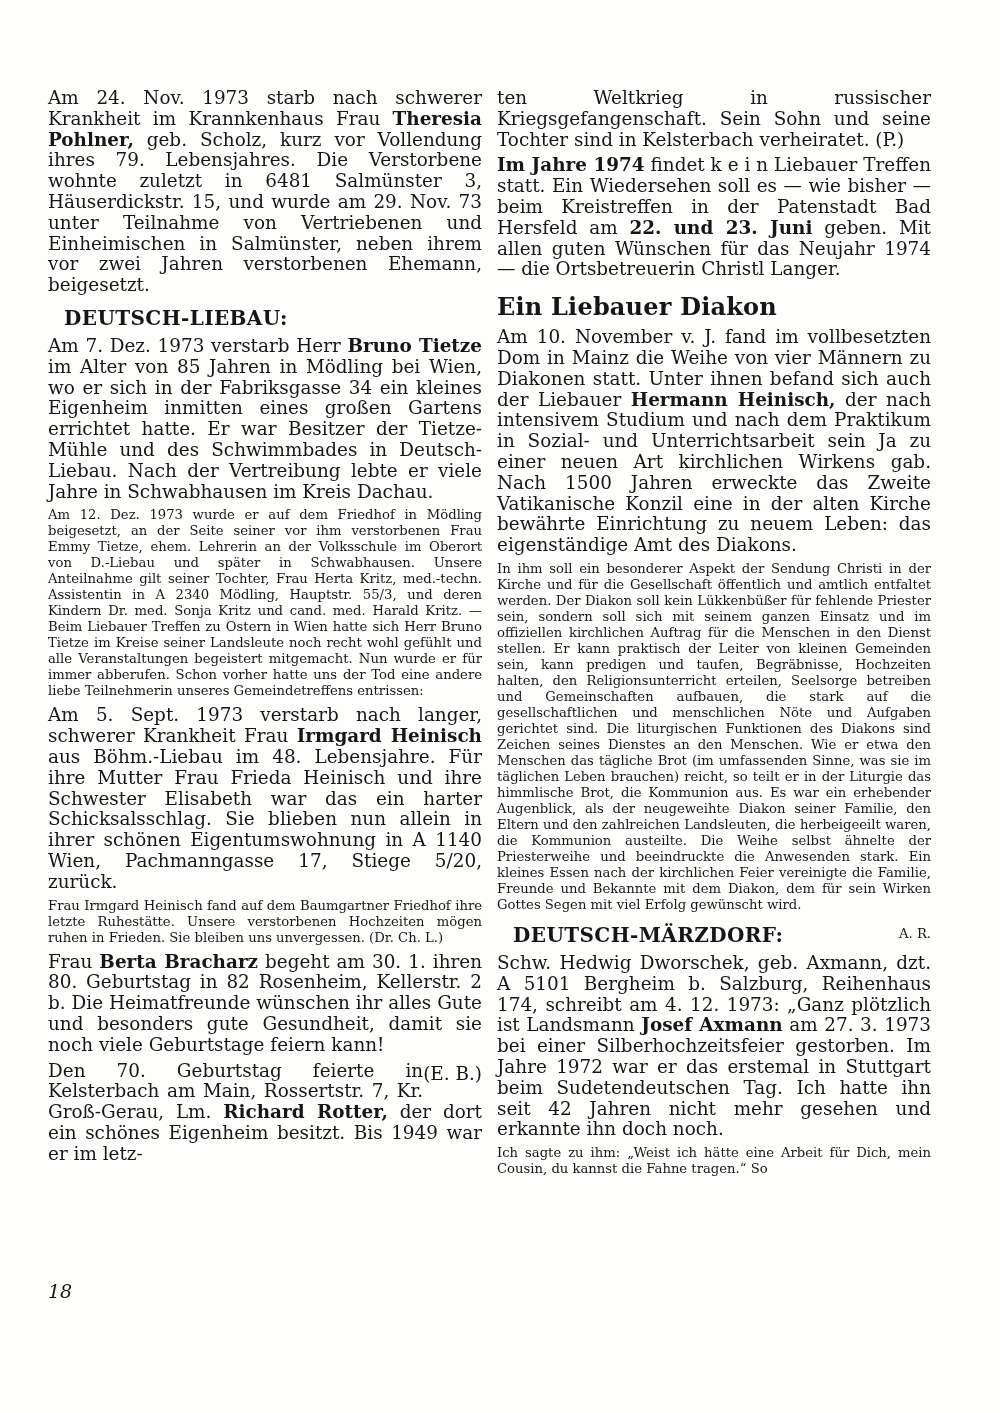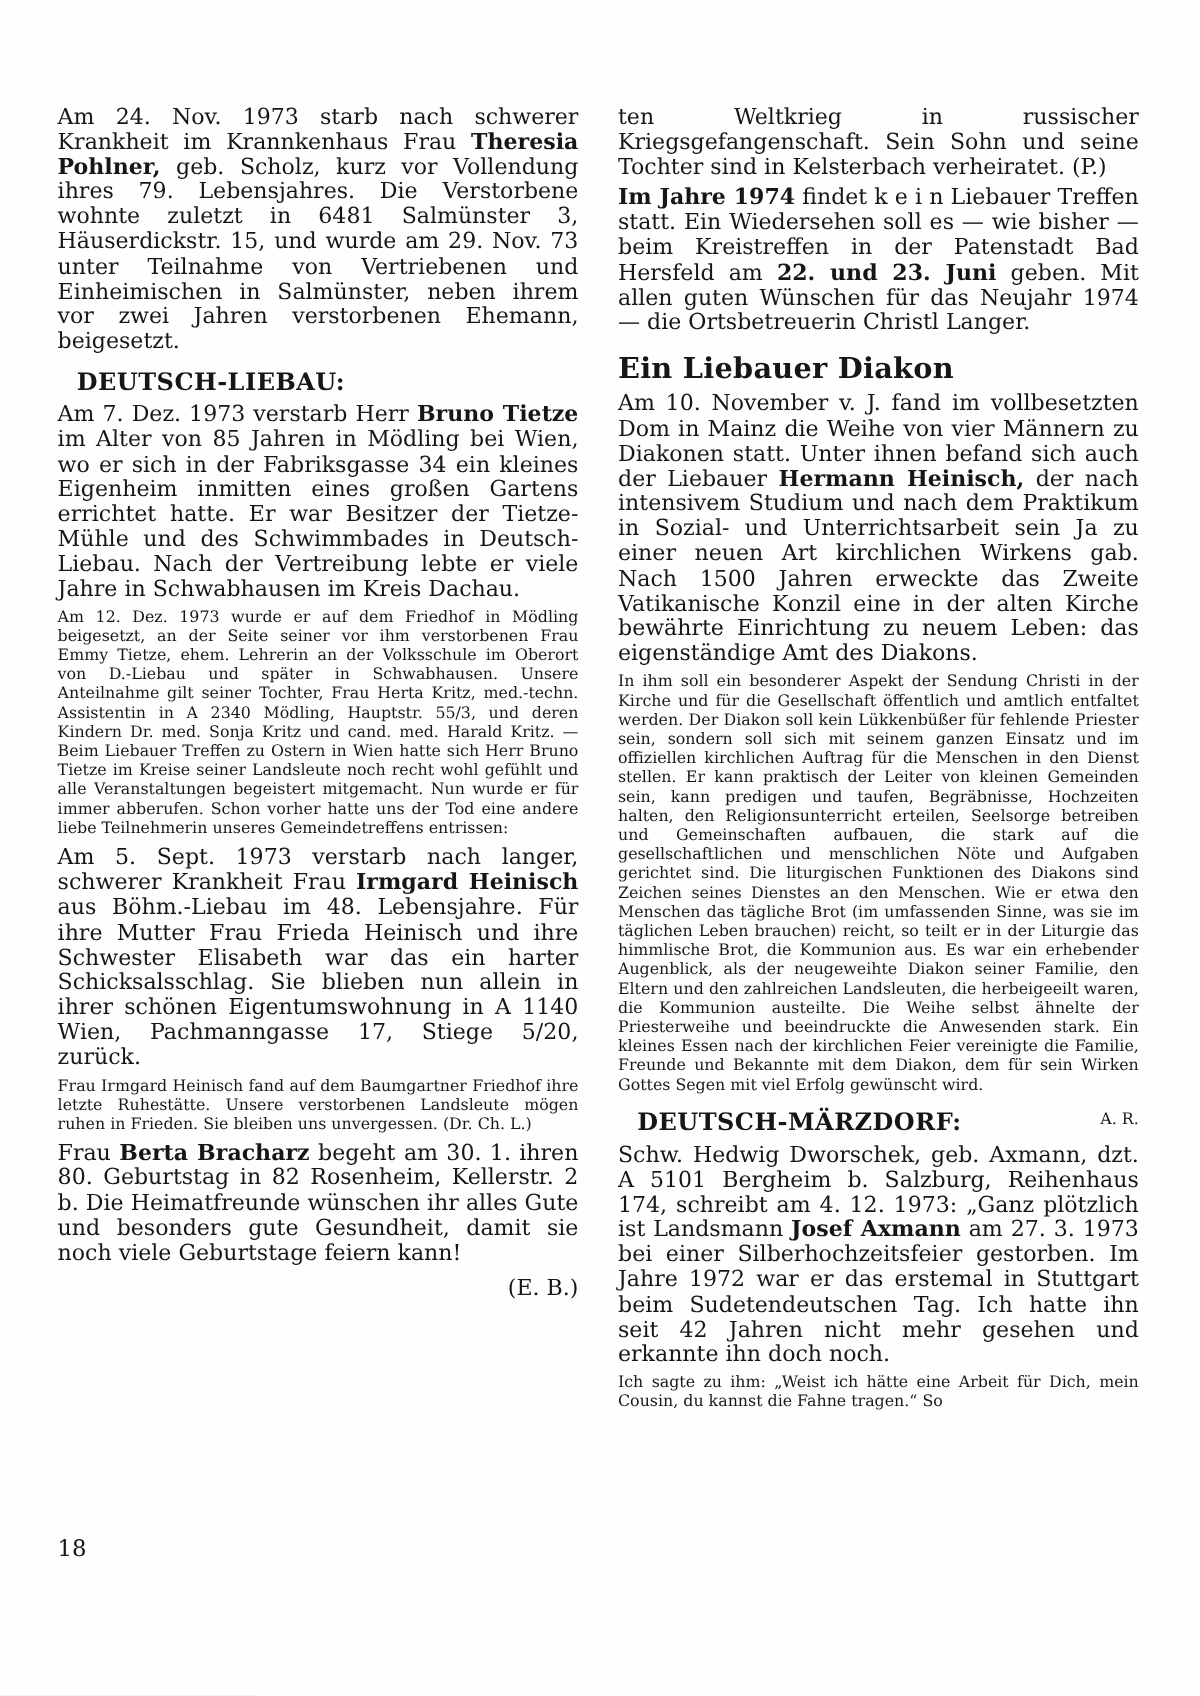--- a/index.html
+++ b/index.html
@@ -7,21 +7,21 @@
     position:relative;
     width:1000px;height:1413px;
     margin:0 auto;
     background:#fefefd;
     color:#161616;
     font-family:"DejaVu Serif","Liberation Serif",serif;
     overflow:hidden;
   }
   .col{position:absolute;top:88px;width:434px;}
   #col-left{left:48px;}
-  #col-right{left:515px;}
+  #col-right{left:497px;}
   .para{
     margin:0 0 5px 0;
     text-align:justify;
     font-size:18.4px;
     line-height:20.8px;
   }
   .para.small{
     font-size:13.2px;
     line-height:16px;
     margin:0 0 6px 0;
@@ -36,34 +36,36 @@
   .heading.sub{
     font-size:24px;
     letter-spacing:0.2px;
     margin:12px 0 6px 0;
   }
   .sig{float:right;margin-top:29px;}
   .page-number{
     position:absolute;
     left:48px;top:1280px;
     font-size:19px;
+    font-style:italic;
   }
 </style>
 </head>
 <body>
 
 <div class="page">
   <div class="col" id="col-left">
       <p class="para "><span>Am 24. Nov. 1973 starb nach schwerer Krankheit im Krannkenhaus Frau </span><span class="b">Theresia Pohlner,</span><span> geb. Scholz, kurz vor Vollendung ihres 79. Lebensjahres. Die Verstorbene wohnte zuletzt in 6481 Salmünster 3, Häuserdickstr. 15, und wurde am 29. Nov. 73 unter Teilnahme von Vertriebenen und Einheimischen in Salmünster, neben ihrem vor zwei Jahren verstorbenen Ehemann, beigesetzt.</span></p>
       <h2 class="heading ">DEUTSCH-LIEBAU:</h2>
       <p class="para "><span>Am 7. Dez. 1973 verstarb Herr </span><span class="b">Bruno Tietze</span><span> im Alter von 85 Jahren in Mödling bei Wien, wo er sich in der Fabriksgasse 34 ein kleines Eigenheim inmitten eines großen Gartens errichtet hatte. Er war Besitzer der Tietze-Mühle und des Schwimmbades in Deutsch-Liebau. Nach der Vertreibung lebte er viele Jahre in Schwabhausen im Kreis Dachau.</span></p>
       <p class="para small"><span>Am 12. Dez. 1973 wurde er auf dem Friedhof in Mödling beigesetzt, an der Seite seiner vor ihm verstorbenen Frau Emmy Tietze, ehem. Lehrerin an der Volksschule im Oberort von D.-Liebau und später in Schwabhausen. Unsere Anteilnahme gilt seiner Tochter, Frau Herta Kritz, med.-techn. Assistentin in A 2340 Mödling, Hauptstr. 55/3, und deren Kindern Dr. med. Sonja Kritz und cand. med. Harald Kritz. — Beim Liebauer Treffen zu Ostern in Wien hatte sich Herr Bruno Tietze im Kreise seiner Landsleute noch recht wohl gefühlt und alle Veranstaltungen begeistert mitgemacht. Nun wurde er für immer abberufen. Schon vorher hatte uns der Tod eine andere liebe Teilnehmerin unseres Gemeindetreffens entrissen:</span></p>
       <p class="para "><span>Am 5. Sept. 1973 verstarb nach langer, schwerer Krankheit Frau </span><span class="b">Irmgard Heinisch</span><span> aus Böhm.-Liebau im 48. Lebensjahre. Für ihre Mutter Frau Frieda Heinisch und ihre Schwester Elisabeth war das ein harter Schicksalsschlag. Sie blieben nun allein in ihrer schönen Eigentumswohnung in A 1140 Wien, Pachmanngasse 17, Stiege 5/20, zurück.</span></p>
-      <p class="para small"><span>Frau Irmgard Heinisch fand auf dem Baumgartner Friedhof ihre letzte Ruhestätte. Unsere verstorbenen Landsleute mögen ruhen in Frieden. Sie bleiben uns unvergessen. (Dr. Ch. L.)</span></p>
+      <p class="para small"><span>Frau Irmgard Heinisch fand auf dem Baumgartner Friedhof ihre letzte Ruhestätte. Unsere verstorbenen Hochzeiten mögen ruhen in Frieden. Sie bleiben uns unvergessen. (Dr. Ch. L.)</span></p>
       <p class="para "><span>Frau </span><span class="b">Berta Bracharz</span><span> begeht am 30. 1. ihren 80. Geburtstag in 82 Rosenheim, Kellerstr. 2 b. Die Heimatfreunde wünschen ihr alles Gute und besonders gute Gesundheit, damit sie noch viele Geburtstage feiern kann!</span><span class="sig">(E. B.)</span></p>
+      <p class="para "><span>Den 70. Geburtstag feierte in Kelsterbach am Main, Rossertstr. 7, Kr. Groß-Gerau, Lm. </span><span class="b">Richard Rotter,</span><span> der dort ein schönes Eigenheim besitzt. Bis 1949 war er im letz-</span></p>
     </div>
   <div class="col" id="col-right">
       <p class="para "><span>ten Weltkrieg in russischer Kriegsgefangenschaft. Sein Sohn und seine Tochter sind in Kelsterbach verheiratet. (P.)</span></p>
       <p class="para "><span class="b">Im Jahre 1974</span><span> findet k e i n Liebauer Treffen statt. Ein Wiedersehen soll es — wie bisher — beim Kreistreffen in der Patenstadt Bad Hersfeld am </span><span class="b">22. und 23. Juni</span><span> geben. Mit allen guten Wünschen für das Neujahr 1974 — die Ortsbetreuerin Christl Langer.</span></p>
       <h2 class="heading sub">Ein Liebauer Diakon</h2>
       <p class="para "><span>Am 10. November v. J. fand im vollbesetzten Dom in Mainz die Weihe von vier Männern zu Diakonen statt. Unter ihnen befand sich auch der Liebauer </span><span class="b">Hermann Heinisch,</span><span> der nach intensivem Studium und nach dem Praktikum in Sozial- und Unterrichtsarbeit sein Ja zu einer neuen Art kirchlichen Wirkens gab. Nach 1500 Jahren erweckte das Zweite Vatikanische Konzil eine in der alten Kirche bewährte Einrichtung zu neuem Leben: das eigenständige Amt des Diakons.</span></p>
       <p class="para small"><span>In ihm soll ein besonderer Aspekt der Sendung Christi in der Kirche und für die Gesellschaft öffentlich und amtlich entfaltet werden. Der Diakon soll kein Lükkenbüßer für fehlende Priester sein, sondern soll sich mit seinem ganzen Einsatz und im offiziellen kirchlichen Auftrag für die Menschen in den Dienst stellen. Er kann praktisch der Leiter von kleinen Gemeinden sein, kann predigen und taufen, Begräbnisse, Hochzeiten halten, den Religionsunterricht erteilen, Seelsorge betreiben und Gemeinschaften aufbauen, die stark auf die gesellschaftlichen und menschlichen Nöte und Aufgaben gerichtet sind. Die liturgischen Funktionen des Diakons sind Zeichen seines Dienstes an den Menschen. Wie er etwa den Menschen das tägliche Brot (im umfassenden Sinne, was sie im täglichen Leben brauchen) reicht, so teilt er in der Liturgie das himmlische Brot, die Kommunion aus. Es war ein erhebender Augenblick, als der neugeweihte Diakon seiner Familie, den Eltern und den zahlreichen Landsleuten, die herbeigeeilt waren, die Kommunion austeilte. Die Weihe selbst ähnelte der Priesterweihe und beeindruckte die Anwesenden stark. Ein kleines Essen nach der kirchlichen Feier vereinigte die Familie, Freunde und Bekannte mit dem Diakon, dem für sein Wirken Gottes Segen mit viel Erfolg gewünscht wird.</span><span class="sig">A. R.</span></p>
       <h2 class="heading ">DEUTSCH-MÄRZDORF:</h2>
       <p class="para "><span>Schw. Hedwig Dworschek, geb. Axmann, dzt. A 5101 Bergheim b. Salzburg, Reihenhaus 174, schreibt am 4. 12. 1973: „Ganz plötzlich ist Landsmann </span><span class="b">Josef Axmann</span><span> am 27. 3. 1973 bei einer Silberhochzeitsfeier gestorben. Im Jahre 1972 war er das erstemal in Stuttgart beim Sudetendeutschen Tag. Ich hatte ihn seit 42 Jahren nicht mehr gesehen und erkannte ihn doch noch.</span></p>
       <p class="para small"><span>Ich sagte zu ihm: „Weist ich hätte eine Arbeit für Dich, mein Cousin, du kannst die Fahne tragen.“ So</span></p>

